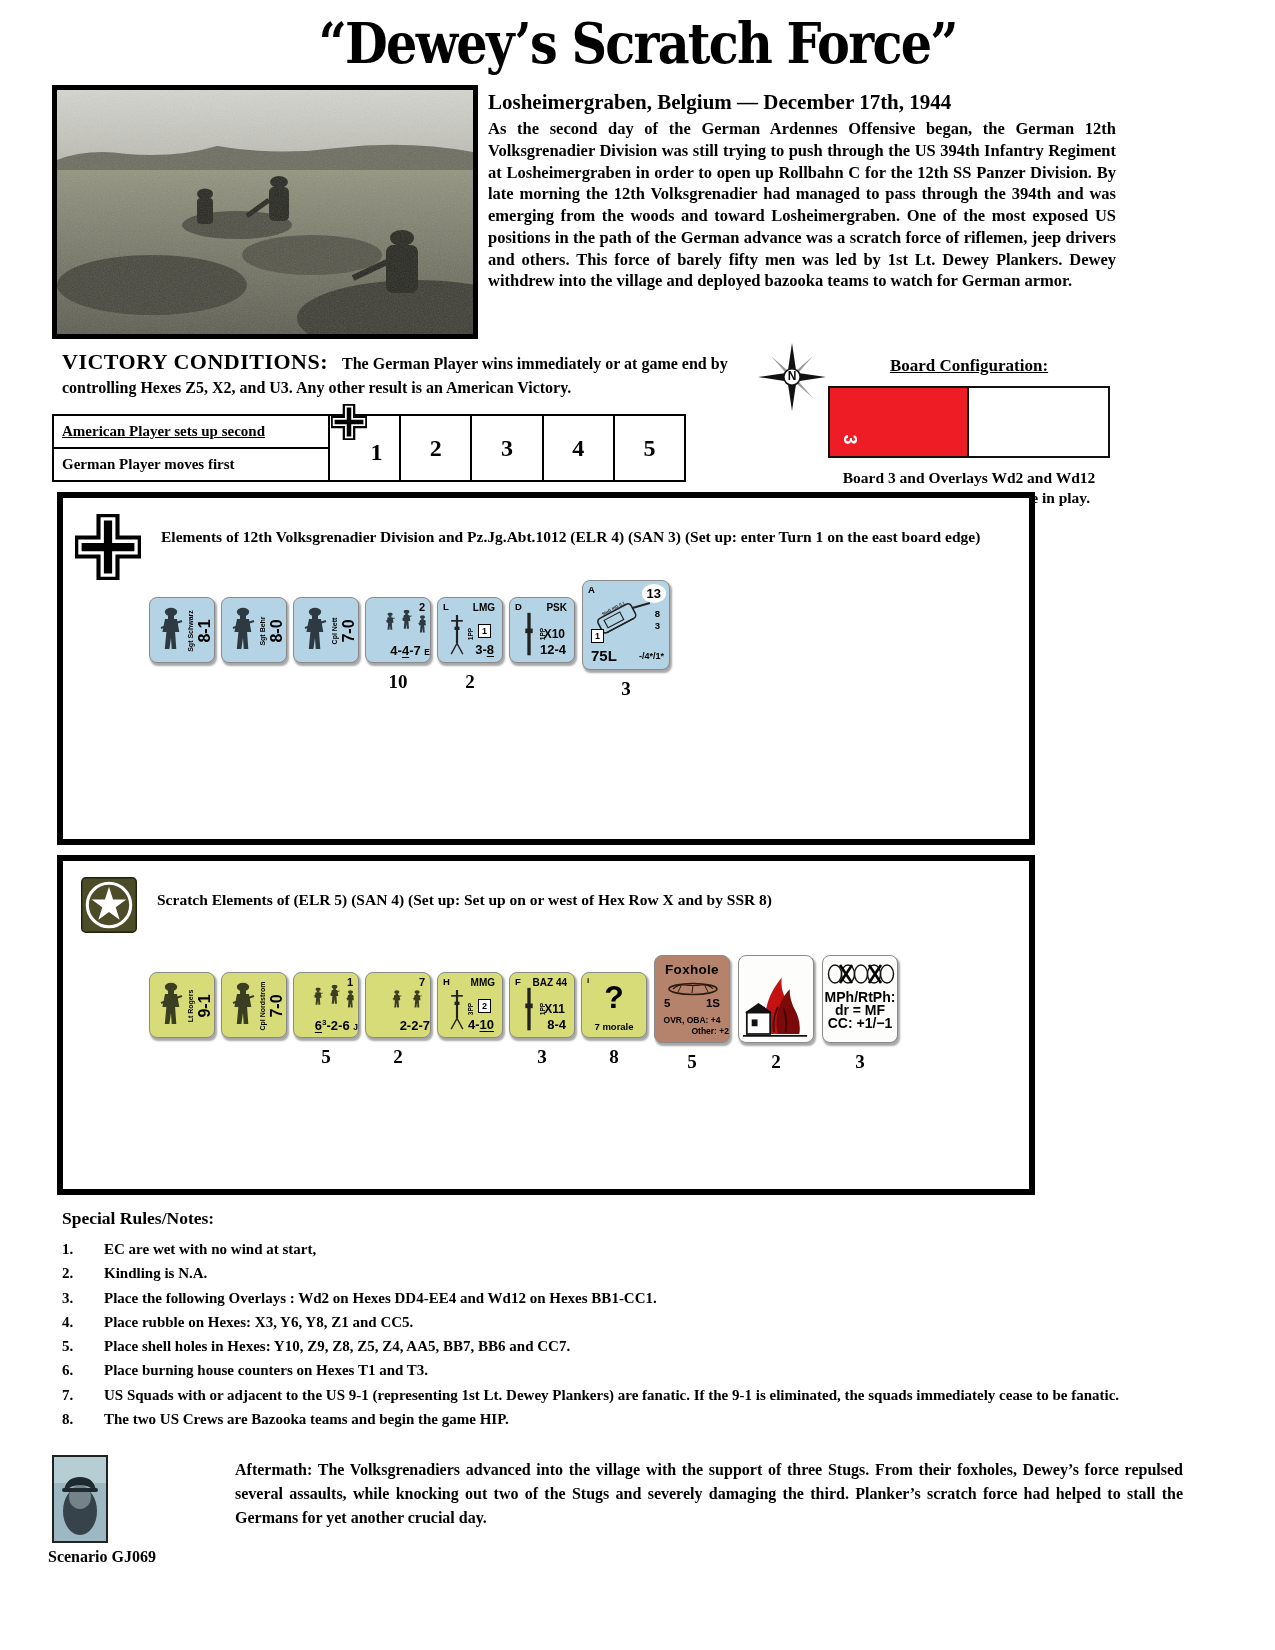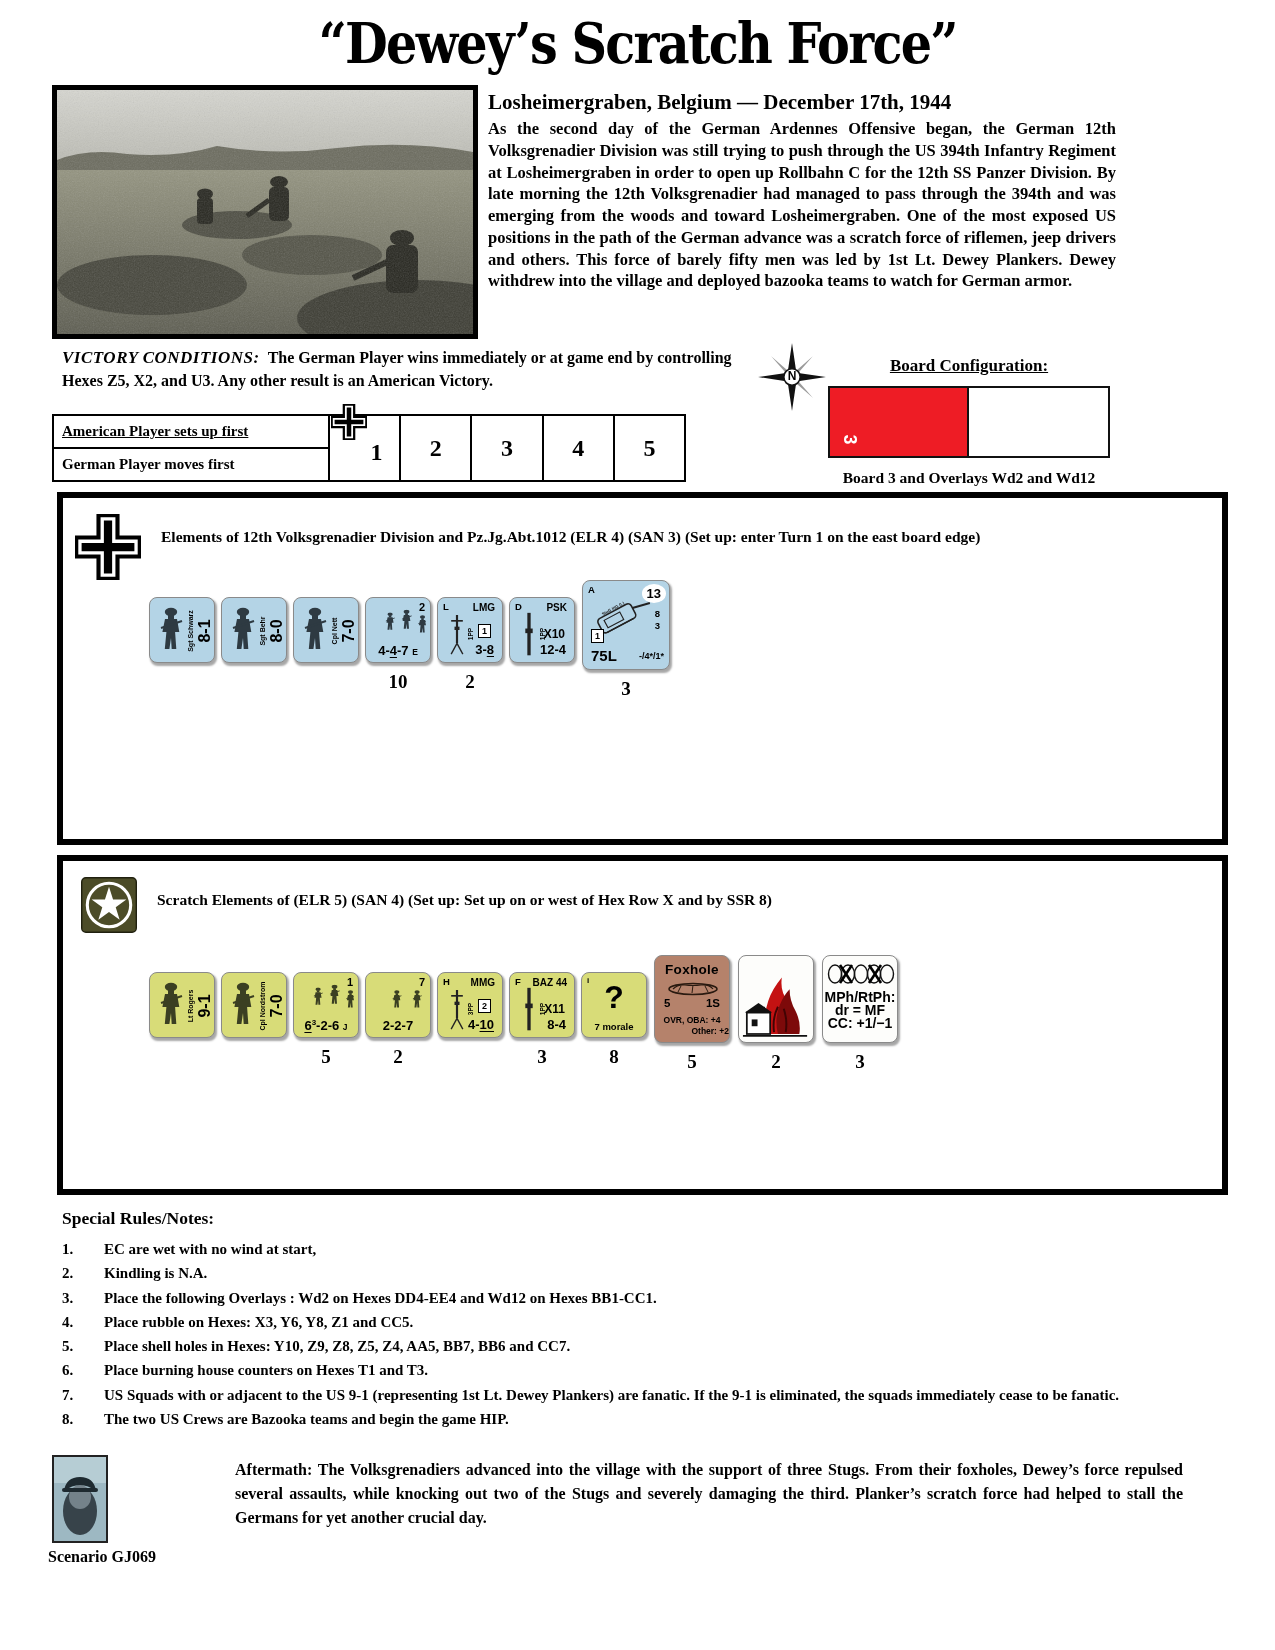--- a/index.html
+++ b/index.html
@@ -22,21 +22,21 @@
   #photo-frame { left:52px; top:85px; width:426px; height:254px; border:5px solid #000; background:#888; }
   #photo-frame svg { width:100%; height:100%; display:block; }
 
   
   #intro { left:488px; top:90px; width:628px; }
   #intro-heading { font-size:21px; font-weight:bold; margin-bottom:3px; }
   #intro-body { font-size:16.5px; font-weight:bold; text-align:justify; line-height:1.32; }
 
   
   #victory { left:62px; top:347px; width:708px; font-size:16px; font-weight:bold; line-height:1.35; }
-  #victory .vlabel { font-size:17px; letter-spacing:.5px; margin-right:8px;font-style:italic; }
+  #victory .vlabel { font-size:22px; letter-spacing:.5px; margin-right:14px; }
 
   
   #compass { left:757px; top:336px; width:70px; height:82px; }
   #compass svg { width:100%; height:100%; }
   #compass-n { position:absolute; left:50%; top:50%; transform:translate(-50%,-54%);
     font-family:"Liberation Sans",sans-serif; font-size:12px; font-weight:bold; }
 
   
   #board-config { left:828px; top:312px; width:282px; text-align:center;margin-top:44px; }
   #bc-title { font-size:17px; font-weight:bold; text-decoration:underline; }
@@ -53,21 +53,21 @@
   .tt-row { flex:1; display:flex; align-items:center; padding:2px 8px; font-size:15px; font-weight:bold; }
   .tt-row1 { border-bottom:2.5px solid #000; text-decoration:underline; }
   .tt-cell { flex:1; border-right:2px solid #000; position:relative;
     display:flex; align-items:center; justify-content:center;
     font-size:24px; font-weight:bold; }
   .tt-cell:last-child { border-right:none; }
   #tt-cross { position:absolute; left:1px; top:-12px; width:36px; height:36px; }
   .tt-cell-1 span { padding-left:24px; padding-top:8px; }
 
   
-  .ob-box { left:57px; width:1171px; border:6px solid #000; background:#fff; position:absolute; }
+  .ob-box { left:57px; width:978px; border:6px solid #000; background:#fff; position:absolute; }
   #german-box { top:492px; height:353px; }
   #us-box { top:855px; height:340px; }
   .ob-head { position:absolute; left:12px; top:16px; display:flex; gap:20px; }
   .ob-head .nat-icon { width:66px; height:66px; flex:none; }
   .ob-head .nat-icon svg { width:100%; height:100%; }
   .ob-header-text { font-size:15.5px; font-weight:bold; padding-top:14px; width:950px; }
   #us-box .ob-head .nat-icon { width:56px; height:56px; margin-left:6px; }
 
   .ob-counters { position:absolute; display:flex; align-items:flex-start; gap:4px; }
   #german-counters { left:85px; top:99px; }
@@ -91,21 +91,21 @@
   .fig-leader { position:absolute; left:5px; top:9px; width:32px; height:46px; }
   .de .fig-leader, .de .fig-sq { fill:#2e3a42; color:#2e3a42; }
   .us .fig-leader, .us .fig-sq { fill:#3b3f22; color:#3b3f22; }
   .lname { position:absolute; left:40px; top:33px; transform:translate(-50%,-50%) rotate(-90deg);
     font-size:7px; font-weight:bold; white-space:nowrap; }
   .lval { position:absolute; left:55px; top:33px; transform:translate(-50%,-50%) rotate(-90deg);
     font-size:16px; font-weight:bold; white-space:nowrap; }
 
   .tr-num { position:absolute; top:3px; right:5px; font-size:11px; font-weight:bold; }
   .fig-sq { position:absolute; left:6px; top:9px; width:54px; height:36px; }
-  .sval { position:absolute; bottom:4px; left:0; right:0; text-align:center;
+  .sval { position:absolute; bottom:4px; left:0; right:0; text-align:right;
     font-size:13px; font-weight:bold; white-space:nowrap; }
   .sval .u { text-decoration:underline; text-underline-offset:2px; }
   .sval sup { font-size:8px; }
   .sfx { font-size:8.5px; font-weight:bold; }
 
   .corner { position:absolute; top:3px; left:5px; font-size:9.5px; font-weight:bold; }
   .swlabel { position:absolute; top:4px; right:7px; font-size:10px; font-weight:bold; }
   .fig-sw { position:absolute; left:9px; top:13px; width:20px; height:48px; color:#222; }
   .pp { position:absolute; left:32px; top:36px; transform:translate(-50%,-50%) rotate(-90deg);
     font-size:6.5px; font-weight:bold; }
@@ -282,21 +282,21 @@
     <div id="bc-white"></div>
   </div>
   <div id="bc-cap">
     <div>Board 3 and Overlays Wd2 and Wd12</div>
     <div>Only Nett R through GG are in play.</div>
   </div>
 </div>
 
 <div id="turn-track" class="abs">
   <div id="tt-left">
-    <div class="tt-row tt-row1">American Player sets up first</div>
+    <div class="tt-row tt-row1">American Player sets up second</div>
     <div class="tt-row">German Player moves first</div>
   </div>
   <div class="tt-cell tt-cell-1">
     <svg id="tt-cross">
         <use href="#sym-cross"></use>
       </svg>
     <span>1</span>
   </div>
   <div class="tt-cell">
       <span>2</span>

